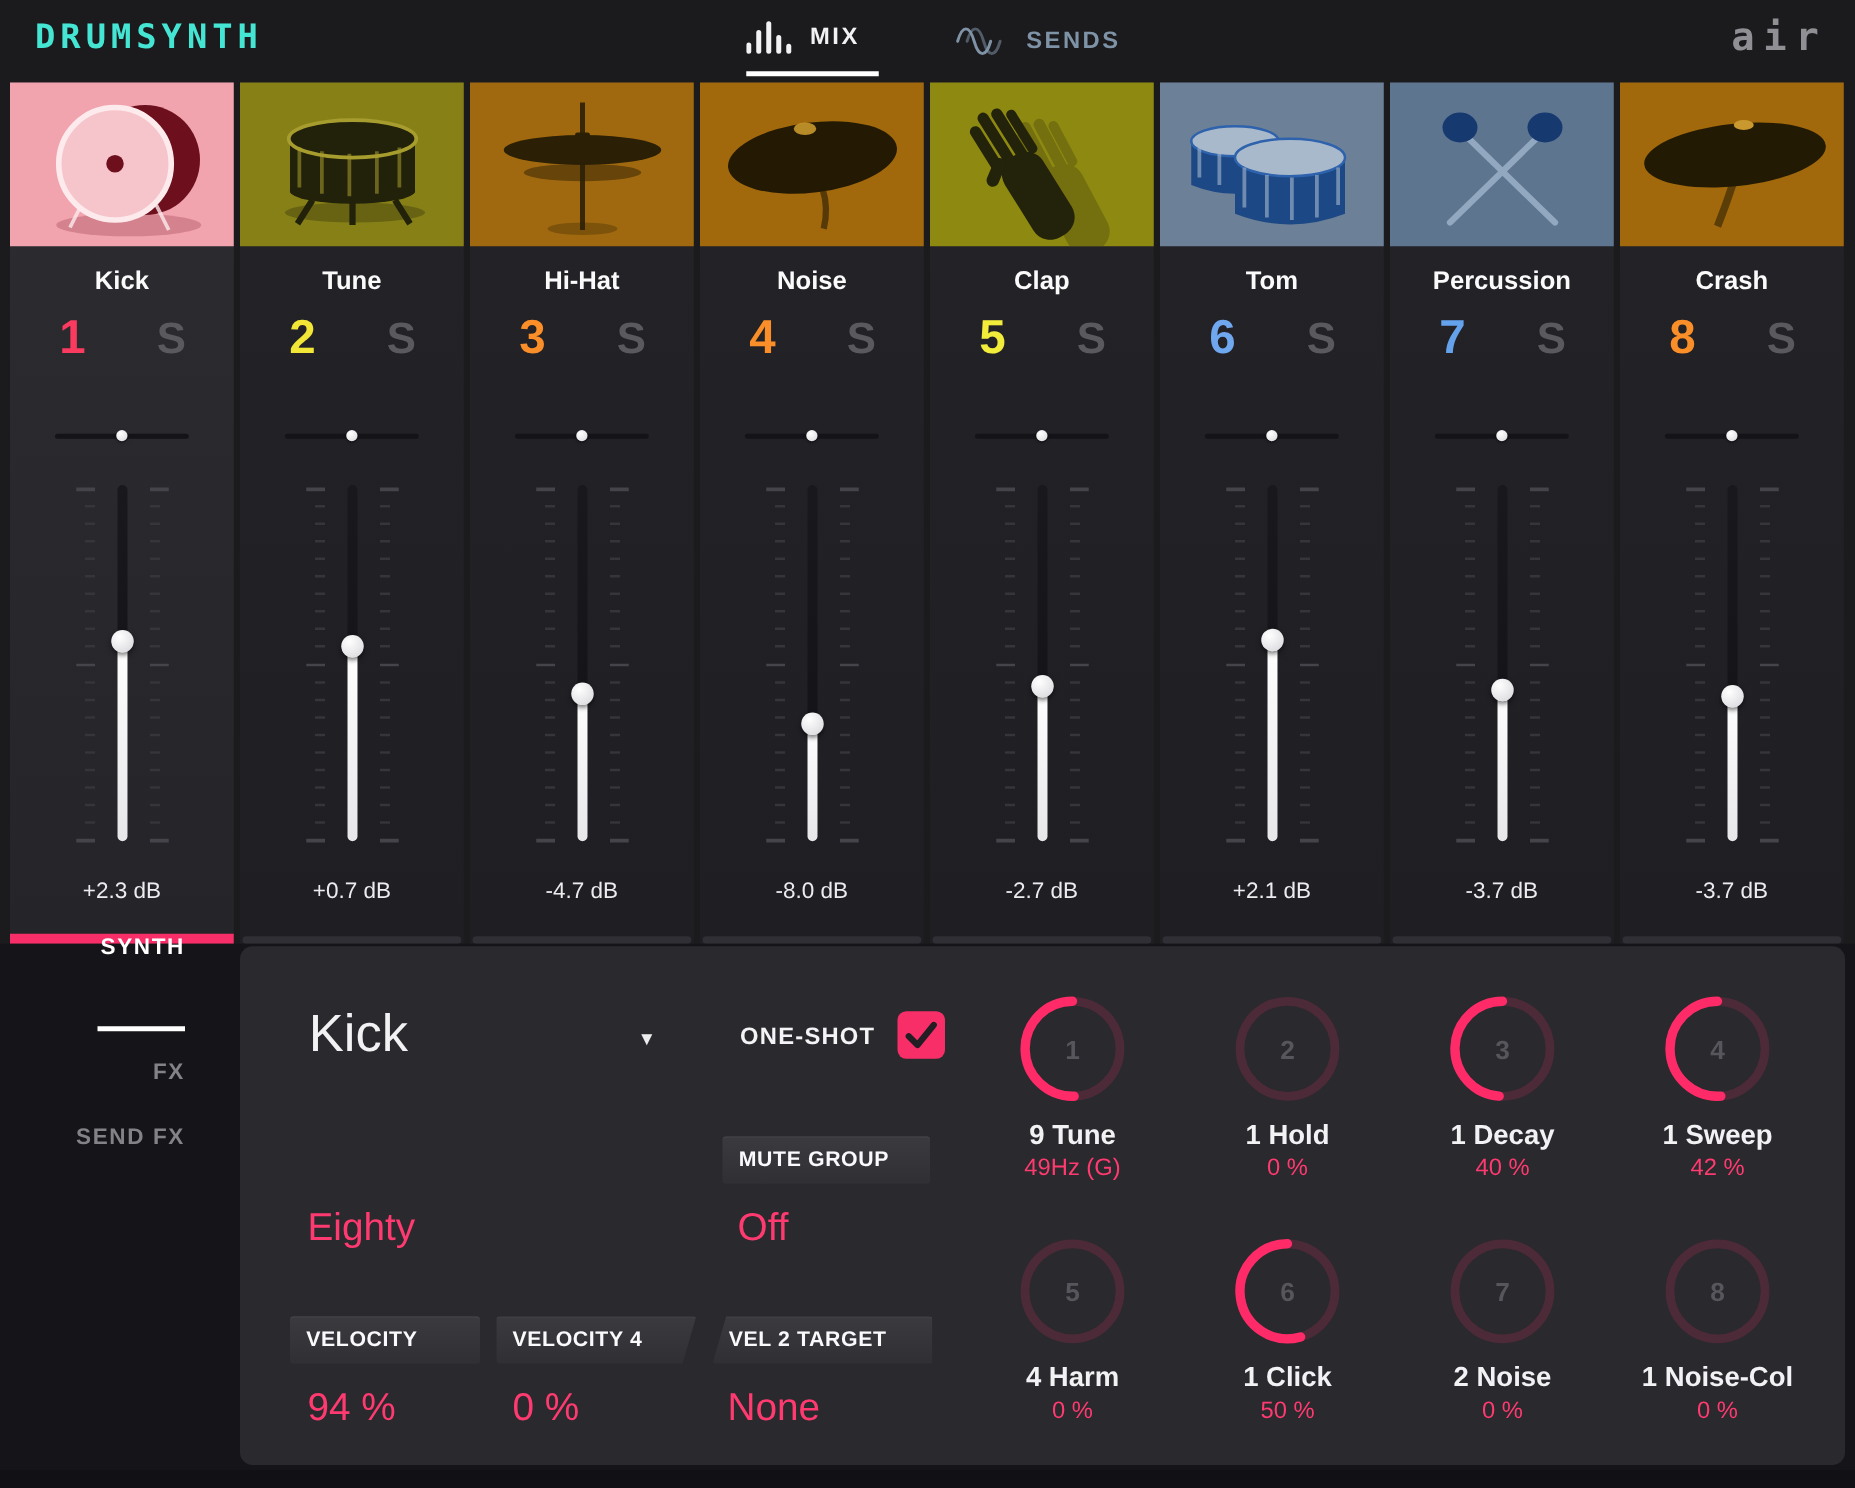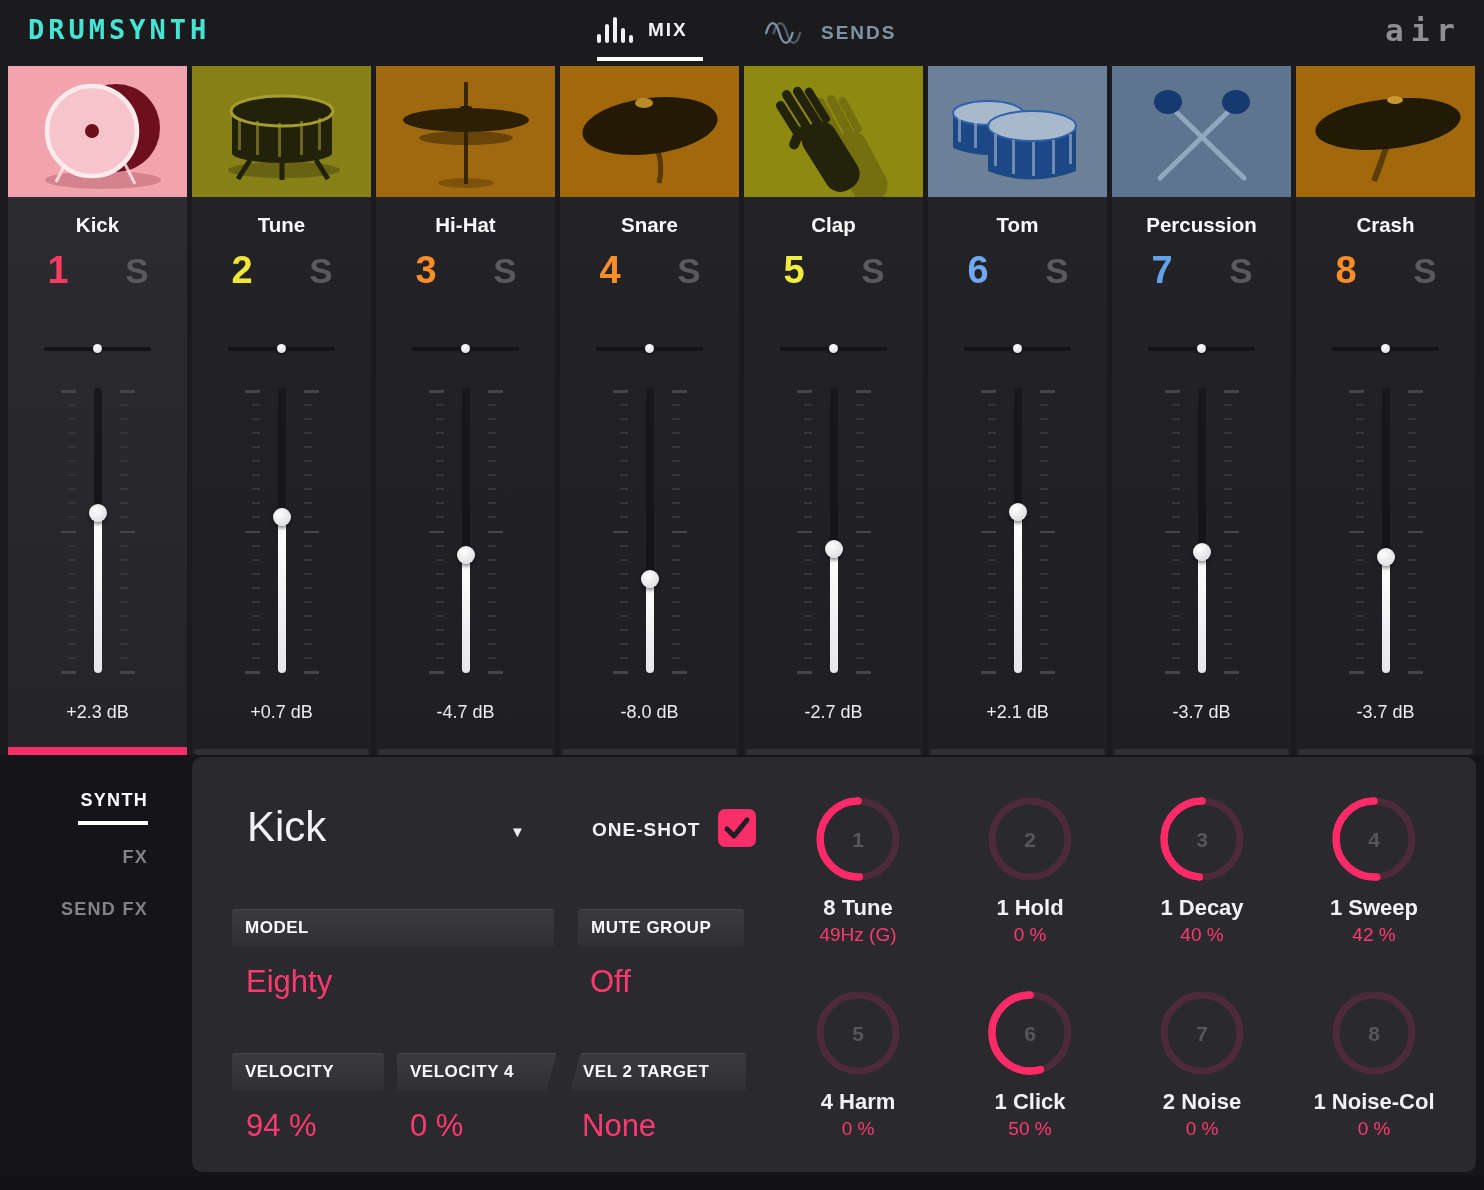--- a/index.html
+++ b/index.html
@@ -342,21 +342,21 @@
       <div class="strip" style="left: 560px;">
         <div class="art" style="background: rgb(161, 104, 12);">
           <svg viewBox="0 0 179 131" preserveAspectRatio="none">
             <g transform="rotate(-7 90 60)">
               <ellipse cx="90" cy="60" rx="68" ry="28" fill="#241a04"></ellipse>
             </g>
     <ellipse cx="84" cy="37" rx="9" ry="5" fill="#c9982e" opacity=".9"></ellipse>
     <path d="M98,85 Q103,100 99,117" stroke="#241a04" stroke-width="5" fill="none" opacity=".6"></path>
           </svg>
         </div>
-        <div class="cname">Snare</div>
+        <div class="cname">Noise</div>
         <div class="cnum" style="color: rgb(250, 142, 40);">4</div>
         <div class="csolo">S</div>
         <div class="pan">
           <div class="pan-track"></div>
           <div class="pan-dot" style="left: calc(50% - 4.5px);"></div>
         </div>
         <div class="fader">
           <div class="tick L lg" style="top: 2px;"></div>
           <div class="tick R lg" style="top: 2px;"></div>
           <div class="tick L sm" style="top: 16.05px;"></div>
@@ -695,42 +695,39 @@
           <div class="fhandle" style="top: 160.2px;"></div>
         </div>
         <div class="db">-3.7 dB</div>
         <div class="selbar"></div>
       </div>
     </div>
 
   <div class="lower-bg"></div>
 
   <div id="sidebar">
-      <div class="sb-item active" style="top: 790px; text-align: right;">SYNTH</div>
+      <div class="sb-item active" style="top: 747px; text-align: right;">SYNTH</div>
       <div class="sb-underline"></div>
       <div class="sb-item" style="top: 847px;">FX</div>
       <div class="sb-item" style="top: 899px;">SEND FX</div>
     </div>
 
   <div class="panel">
     <div class="preset">
       <span class="preset-name">Kick</span>
       <span class="caret">▼</span>
     </div>
 
     <div class="oneshot-label">ONE-SHOT</div>
     <div class="checkbox">
       <svg width="38" height="38" viewBox="0 0 38 38">
         <polyline points="9,20 16,27 29,11" fill="none" stroke="#221e24" stroke-width="5" stroke-linecap="round" stroke-linejoin="round"></polyline>
       </svg>
     </div>
 
-    <div class="pbox pb-model">
-      <span>MODEL</span>
-      </div>
     <div class="pbox pb-mute">
       <span>MUTE GROUP</span>
       </div>
     <div class="pbox pb-vel">
       <span>VELOCITY</span>
       </div>
     <div class="pbox pb-vel2">
       <span>VELOCITY 4</span>
       </div>
     <div class="pbox pb-vel2t">
@@ -743,21 +740,21 @@
     <div class="pval pv-vel2">0 %</div>
     <div class="pval pv-vel2t">None</div>
 
     <div class="knob-row r1" id="krow1">
         <div class="knob">
           <svg width="100" height="100" viewBox="0 0 100 100">
             <circle class="ring" cx="50" cy="50" r="38"></circle>
             <path class="karc" d="M 50.00 12.00 A 38 38 0 1 0 51.33 87.98"></path>
             <text class="knum" x="50" y="58">1</text>
           </svg>
-          <div class="klabel">8 Tune</div>
+          <div class="klabel">9 Tune</div>
           <div class="kval">49Hz (G)</div>
         </div>
         <div class="knob">
           <svg width="100" height="100" viewBox="0 0 100 100">
             <circle class="ring" cx="50" cy="50" r="38"></circle>
             <path class="karc" d=""></path>
             <text class="knum" x="50" y="58">2</text>
           </svg>
           <div class="klabel">1 Hold</div>
           <div class="kval">0 %</div>

